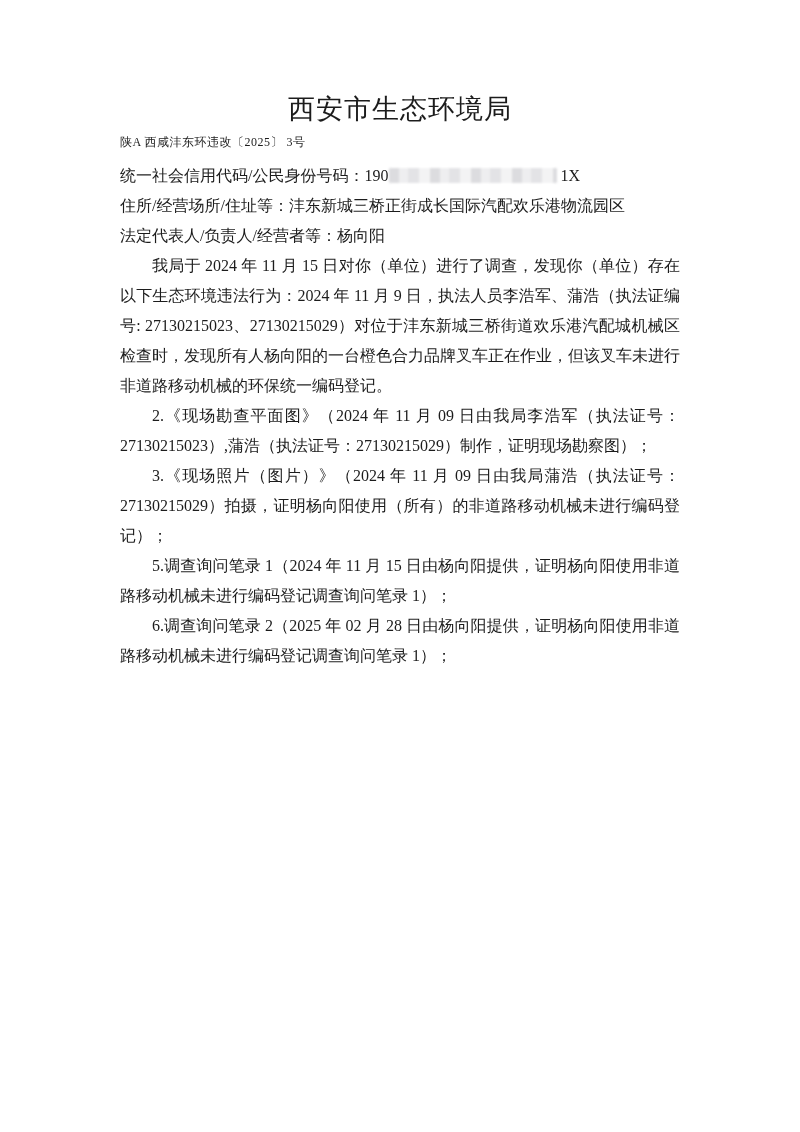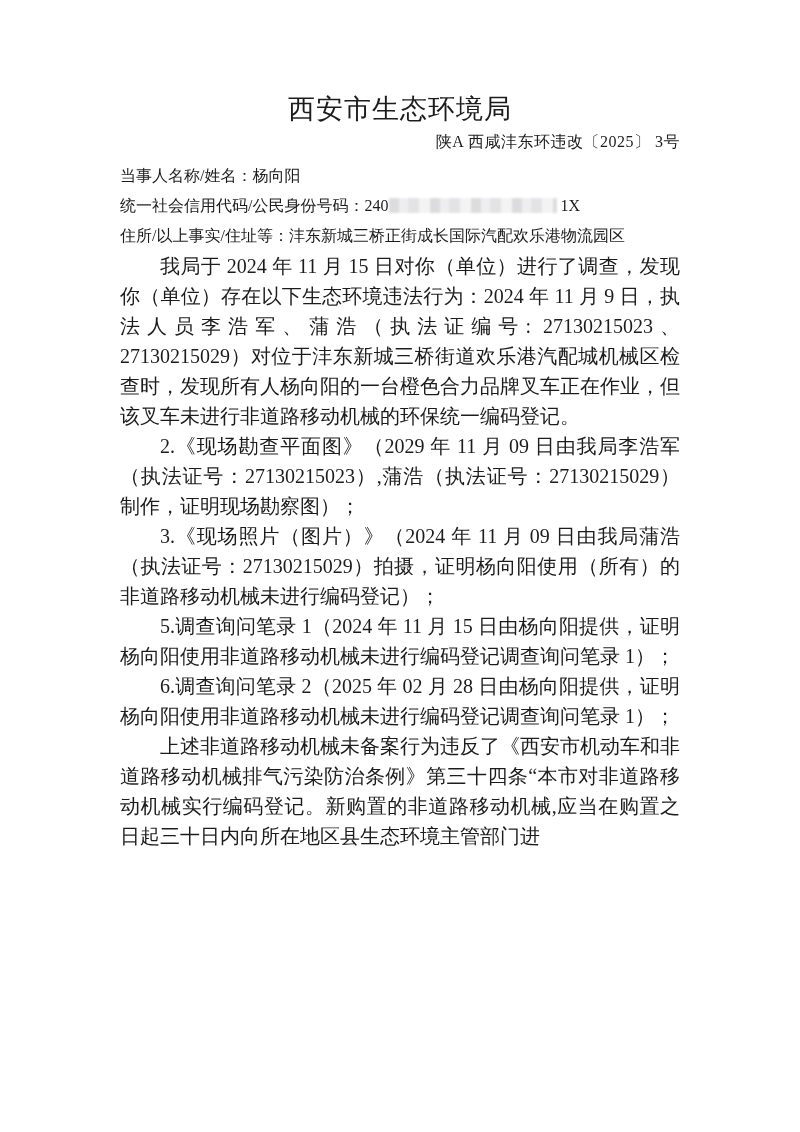--- a/index.html
+++ b/index.html
@@ -24,34 +24,34 @@
   .doc-title {
     margin: 0;
     text-align: center;
     font-size: 27px;
     line-height: 35px;
     font-weight: 500;
     letter-spacing: 1px;
   }
   .doc-number {
     margin: 2px 0 6px 0;
-    text-align: right;
-    font-size: 16px;
+    text-align: left;
+    font-size: 12px;
     line-height: 26px;
     letter-spacing: 0.5px;
   }
   .info-line {
     margin: 0;
     font-size: 16px;
     line-height: 30px;
     white-space: nowrap;
   }
   .doc-body p {
     margin: 0;
-    font-size: 20px;
+    font-size: 16px;
     line-height: 30px;
     text-align: justify;
     text-indent: 2em;
   }
   .redaction {
     display: inline-block;
     width: 168px;
     height: 15px;
     vertical-align: -2px;
     margin: 0 3px 0 1px;
@@ -70,30 +70,29 @@
 </head>
 <body>
 
 <div class="page">
 
   <h1 class="doc-title">西安市生态环境局</h1>
 
   <div class="doc-number">陕A 西咸沣东环违改〔2025〕 3号</div>
 
   <div>
-    <p class="info-line"><span>当事人名称/姓名：</span><span>杨向阳</span></p>
 
-    <p class="info-line"><span>统一社会信用代码/公民身份号码：</span><span>240</span><span class="redaction"></span><span>1X</span></p>
+    <p class="info-line"><span>统一社会信用代码/公民身份号码：</span><span>190</span><span class="redaction"></span><span>1X</span></p>
 
-    <p class="info-line"><span>住所/以上事实/住址等：</span><span>沣东新城三桥正街成长国际汽配欢乐港物流园区</span></p>
+    <p class="info-line"><span>住所/经营场所/住址等：</span><span>沣东新城三桥正街成长国际汽配欢乐港物流园区</span></p>
 
+    <p class="info-line"><span>法定代表人/负责人/经营者等：</span><span>杨向阳</span></p>
   </div>
 
   <div class="doc-body">
       <p>我局于 2024 年 11 月 15 日对你（单位）进行了调查，发现你（单位）存在以下生态环境违法行为：2024 年 11 月 9 日，执法人员李浩军、蒲浩（执法证编号: 27130215023、27130215029）对位于沣东新城三桥街道欢乐港汽配城机械区检查时，发现所有人杨向阳的一台橙色合力品牌叉车正在作业，但该叉车未进行非道路移动机械的环保统一编码登记。</p>
-      <p>2.《现场勘查平面图》（2029 年 11 月 09 日由我局李浩军（执法证号：27130215023）,蒲浩（执法证号：27130215029）制作，证明现场勘察图）；</p>
+      <p>2.《现场勘查平面图》（2024 年 11 月 09 日由我局李浩军（执法证号：27130215023）,蒲浩（执法证号：27130215029）制作，证明现场勘察图）；</p>
       <p>3.《现场照片（图片）》（2024 年 11 月 09 日由我局蒲浩（执法证号：27130215029）拍摄，证明杨向阳使用（所有）的非道路移动机械未进行编码登记）；</p>
       <p>5.调查询问笔录 1（2024 年 11 月 15 日由杨向阳提供，证明杨向阳使用非道路移动机械未进行编码登记调查询问笔录 1）；</p>
       <p>6.调查询问笔录 2（2025 年 02 月 28 日由杨向阳提供，证明杨向阳使用非道路移动机械未进行编码登记调查询问笔录 1）；</p>
-      <p>上述非道路移动机械未备案行为违反了《西安市机动车和非道路移动机械排气污染防治条例》第三十四条“本市对非道路移动机械实行编码登记。新购置的非道路移动机械,应当在购置之日起三十日内向所在地区县生态环境主管部门进</p>
     </div>
 
 </div>
 
 </body></html>

